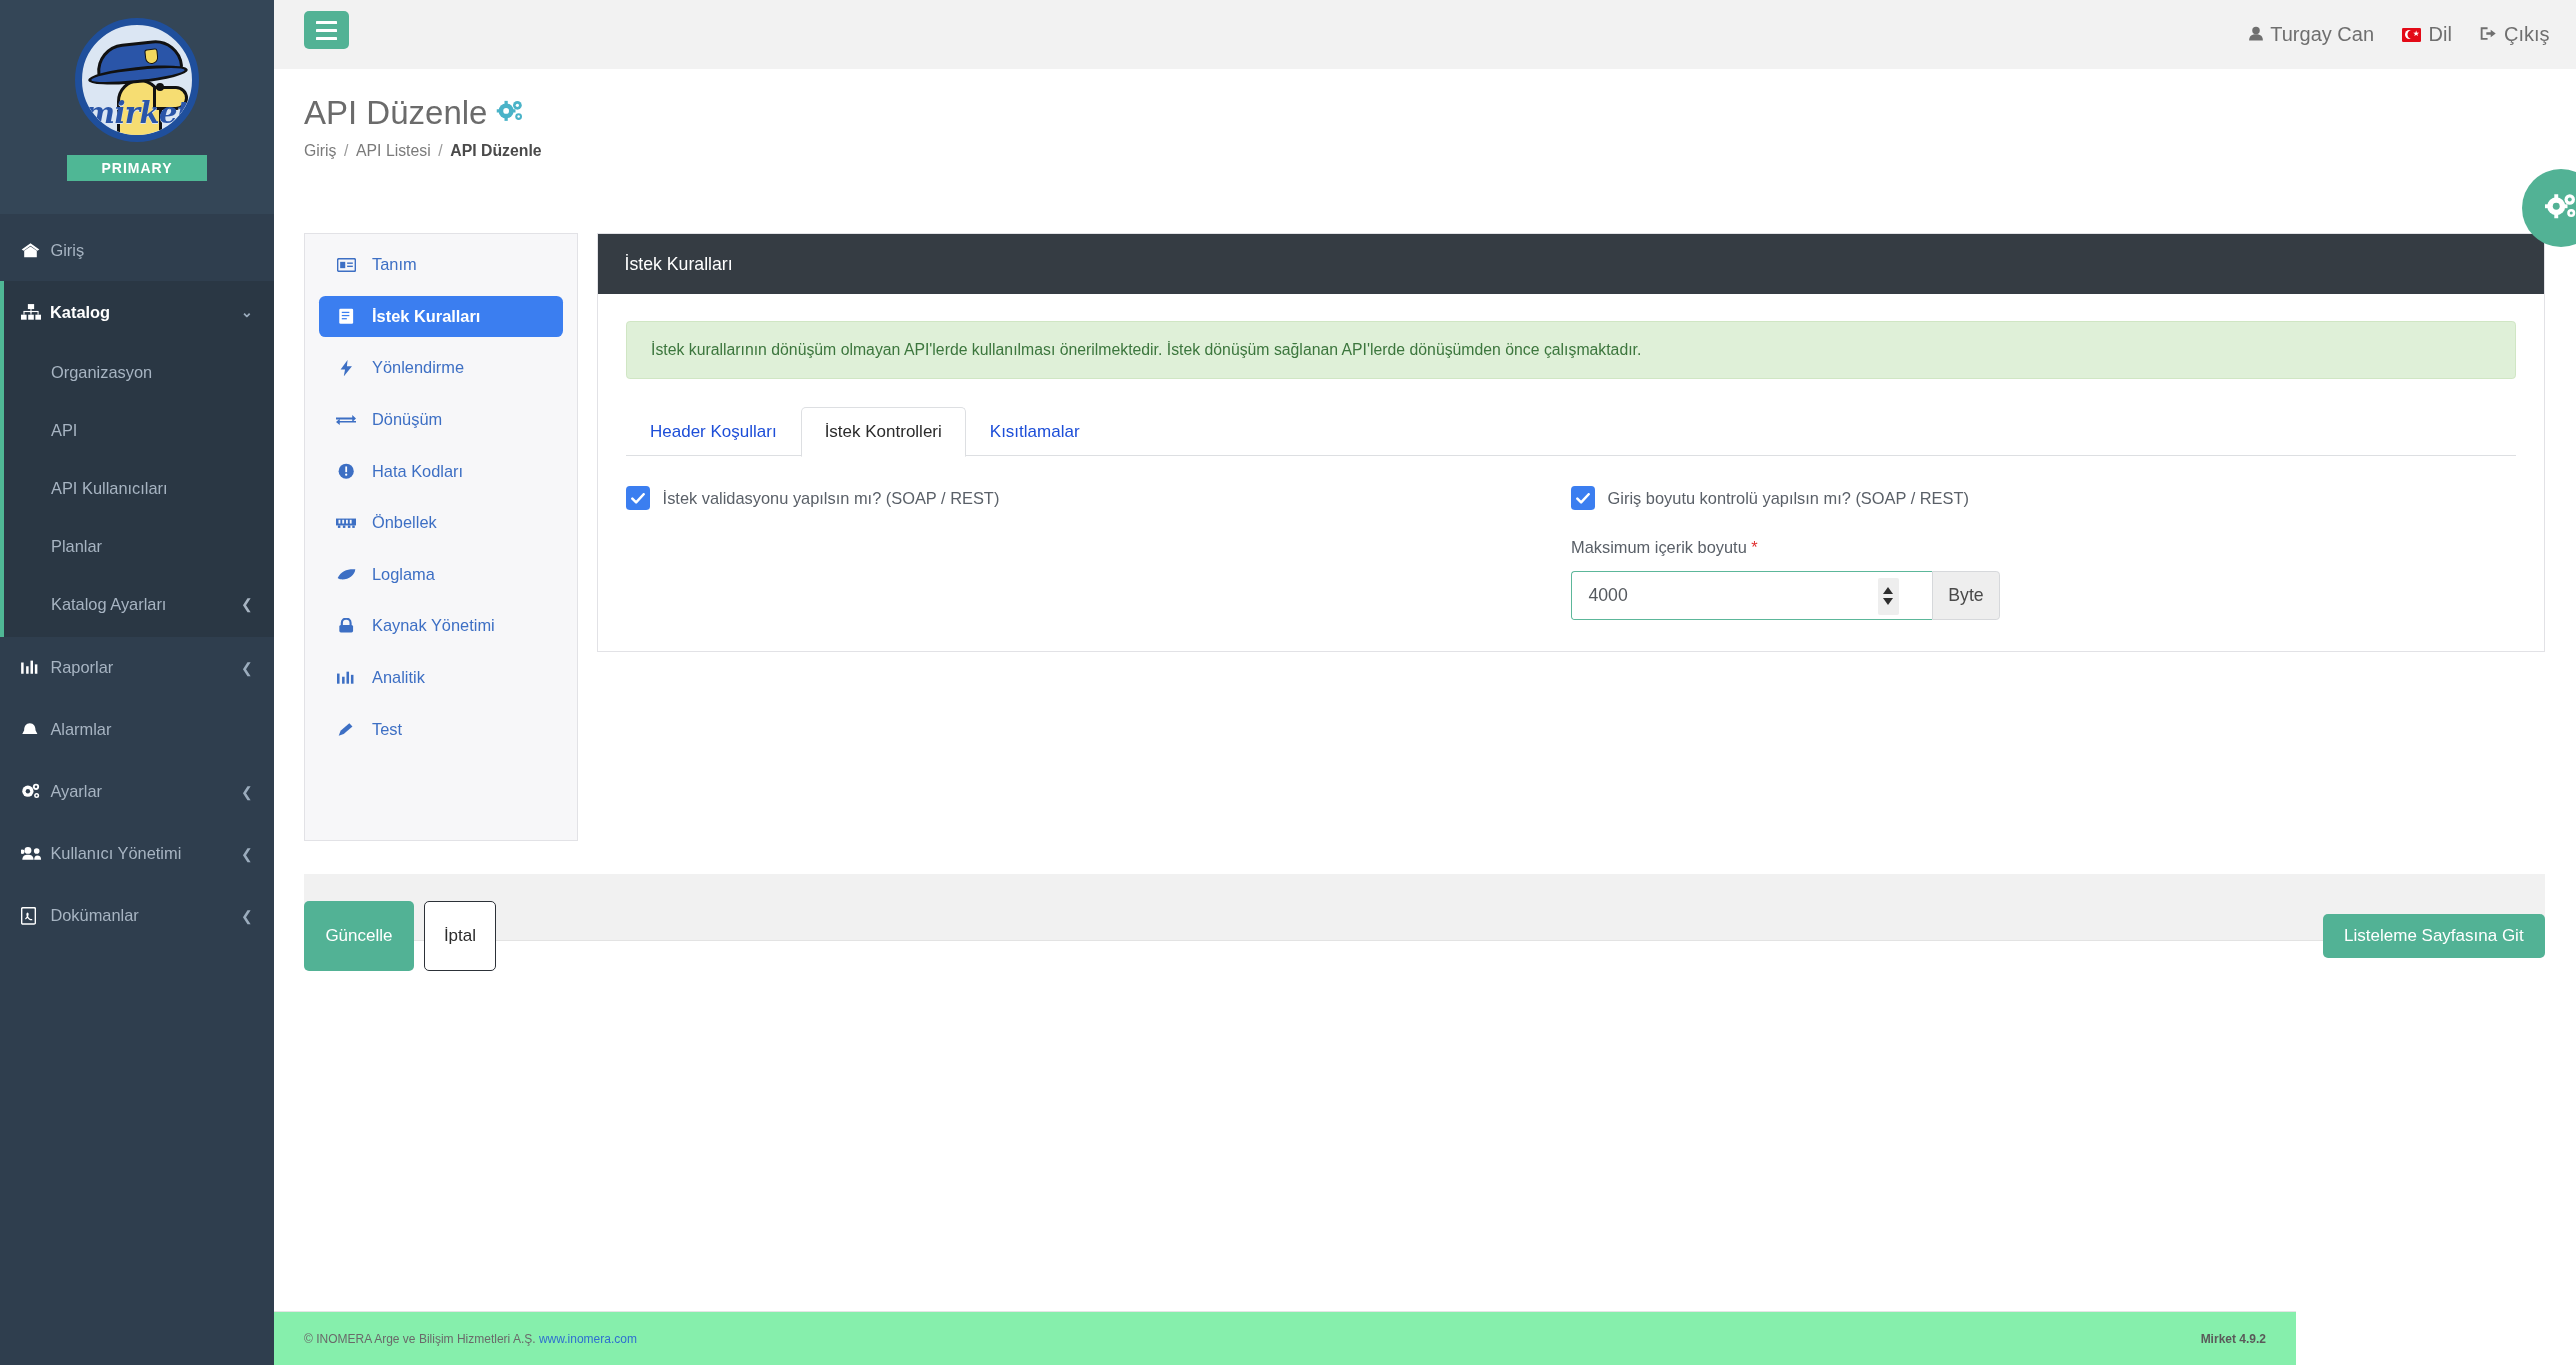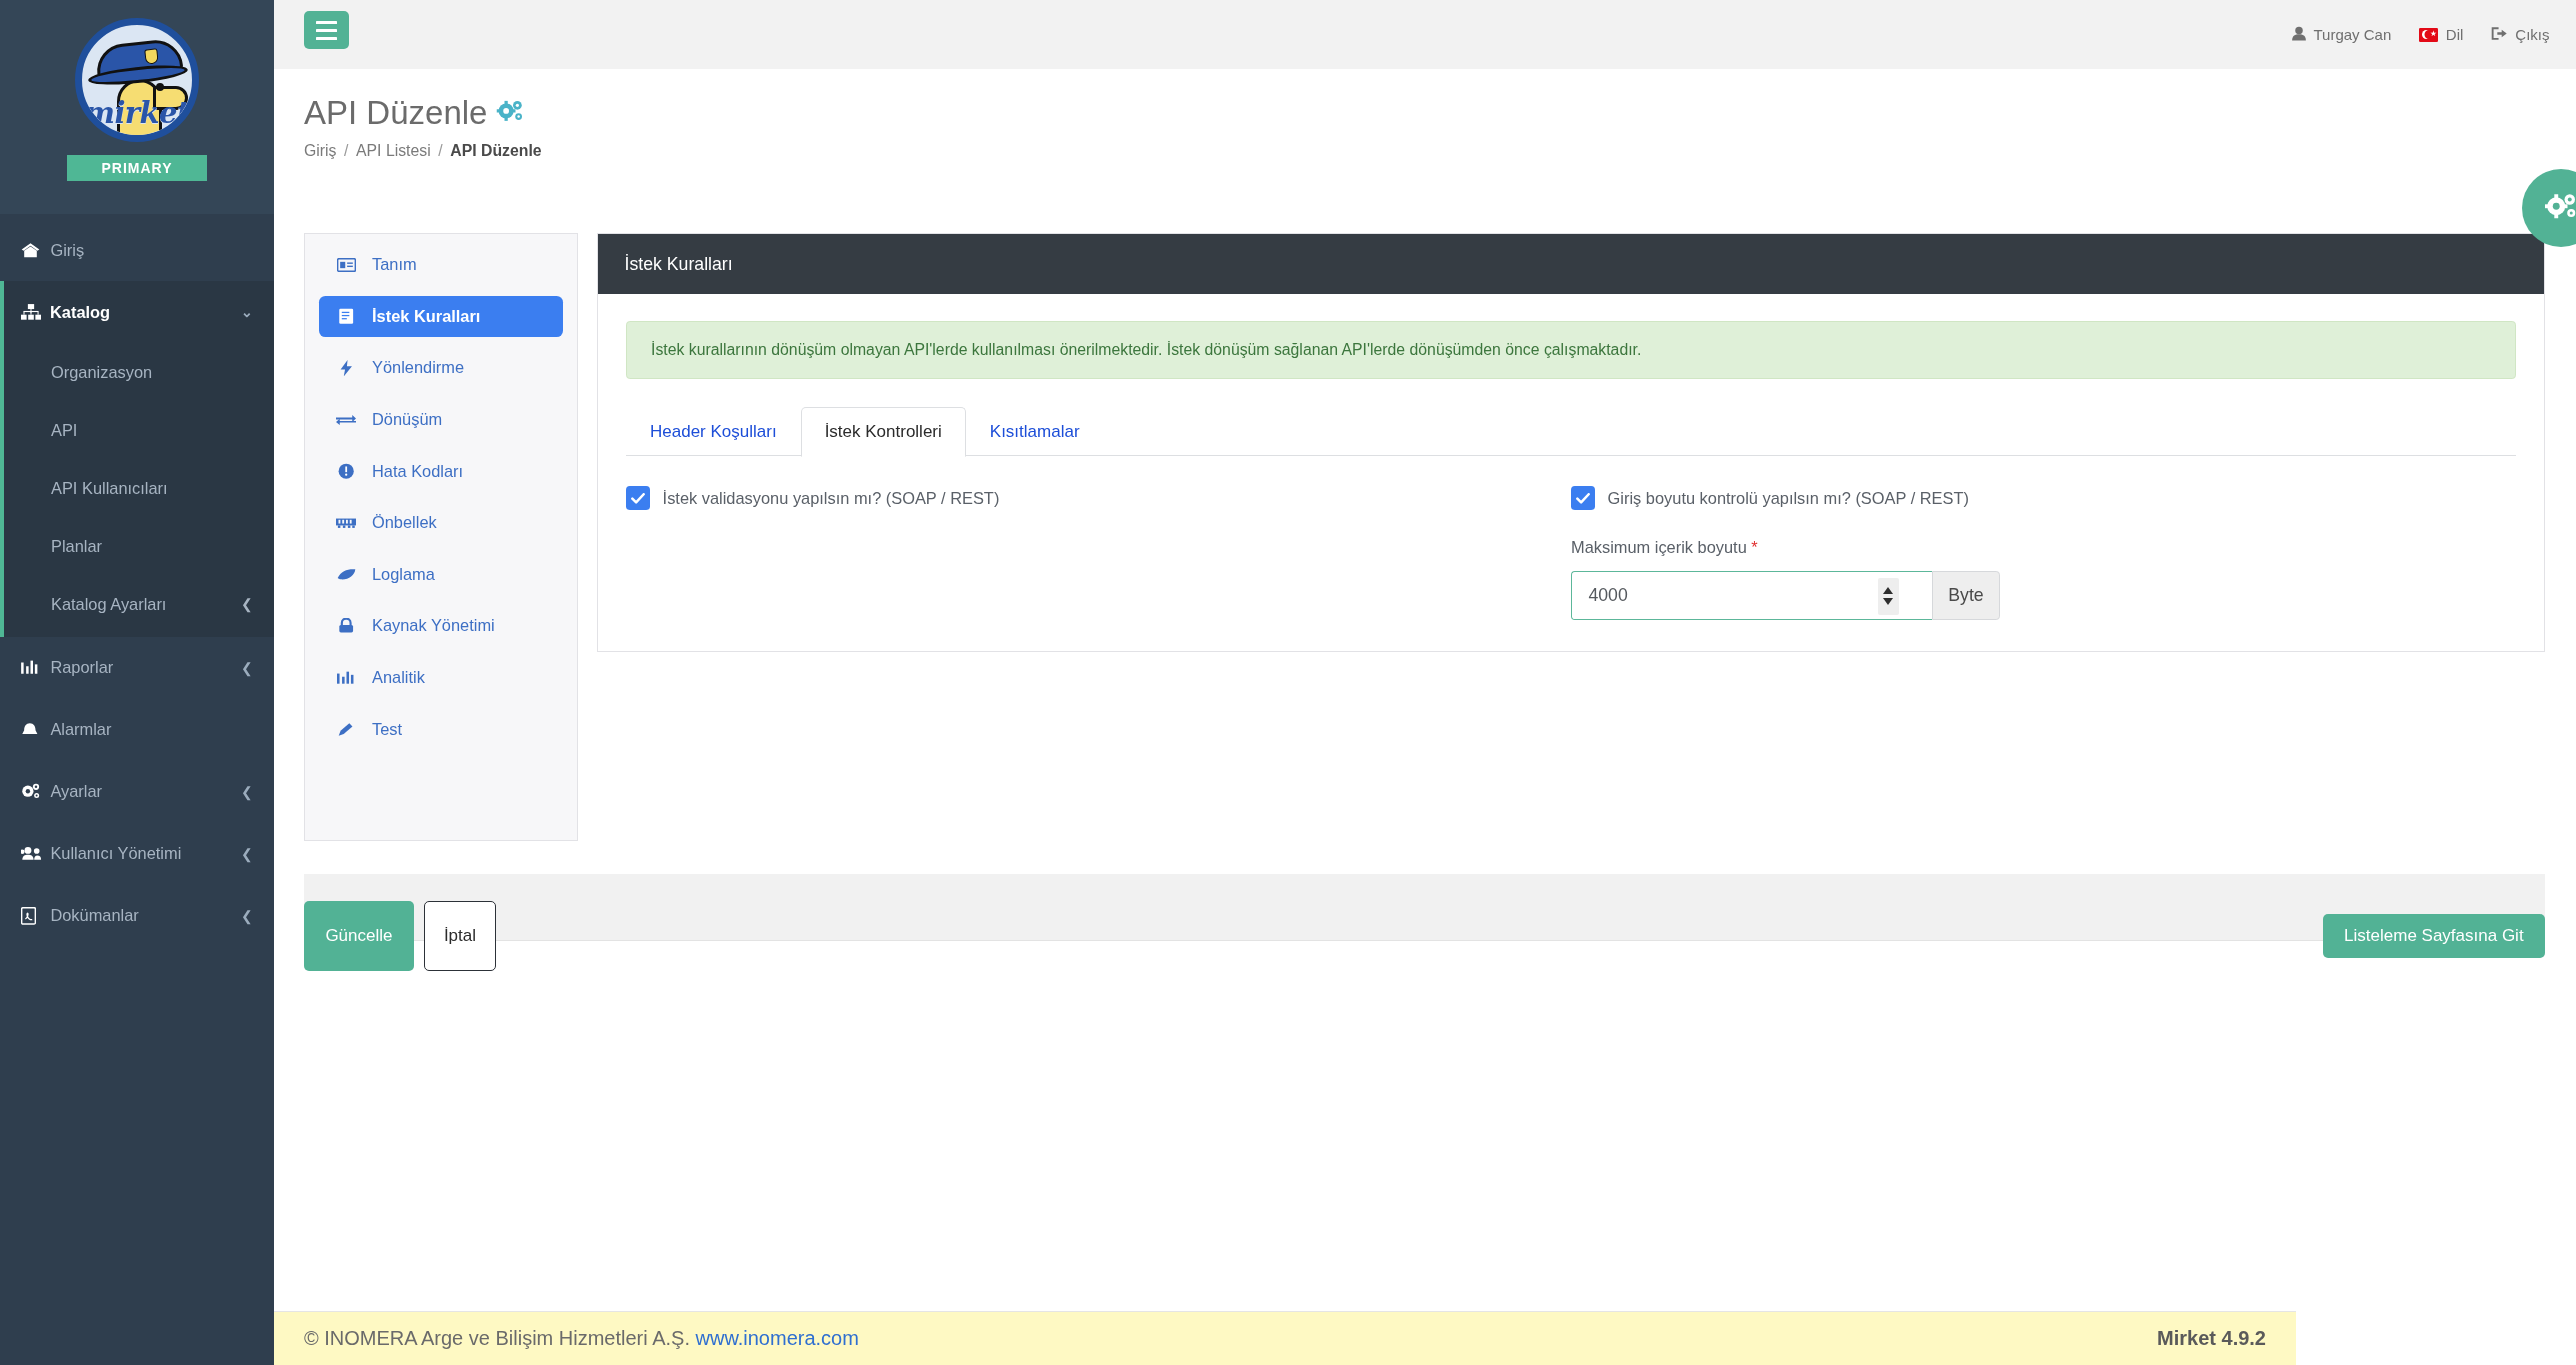--- a/index.html
+++ b/index.html
@@ -133,21 +133,21 @@
     display: flex; flex-direction: column;
     align-items: center; justify-content: center; gap: 5px;
   }
   #hamburger span { display: block; width: 21.4px; height: 3.2px; background: #ffffff; border-radius: 0.6px; }
   .topright {
     position: absolute; right: 26.5px; top: 0; height: 69px;
     display: flex; align-items: center; gap: 28px;
   }
   .topright a {
     display: flex; align-items: center; gap: 7.6px;
-    color: #6f6f6f; font-size: 15px; text-decoration: none; cursor: pointer;
+    color: #6f6f6f; font-size: 20px; text-decoration: none; cursor: pointer;
   }
   .flag-tr {
     width: 19px; height: 14px; background: #e30a17;
     position: relative; border-radius: 1.3px;
     display: inline-block;
   }
   .flag-tr:before {
     content:""; position:absolute; left:3.2px; top:2.5px;
     width:8.8px; height:8.8px; border-radius:50%;
     background:#e30a17; box-shadow: inset 2.5px 0 0 0 #ffffff;
@@ -290,24 +290,24 @@
   }
   .btn { font-size: 17px; cursor: pointer; border-radius: 5px; font-family: "Liberation Sans", sans-serif; }
   .btn-green { background: #52b295; color: #ffffff; border: none; padding: 12px 21.4px; }
   .btn-outline { background: #ffffff; color: #2b2b2b; border: 1.3px solid #2c3138; padding: 24px 19px; }
   .btn-grp { display: flex; gap: 10px; }
 
   
   #footer {
     position: absolute; left: 274px; bottom: 0;
     width: 2022px; height: 54px;
-    background: #fef9c3; border-top: 1.3px solid #e5e5e5;
+    background: #86efac; border-top: 1.3px solid #e5e5e5;
     display: flex; align-items: center; justify-content: space-between;
     padding: 0 30px;
-    font-size: 20px; color: #6a6a6a;
+    font-size: 12px; color: #6a6a6a;
   }
   #footer a { color: #2f6fd0; text-decoration: none; cursor: pointer; }
   #footer .ver { font-weight: 700; color: #5a5a5a; }
 </style>
 </head>
 <body>
 
 <div id="sidebar">
   <div class="brand">
     <div class="logo-circle">

